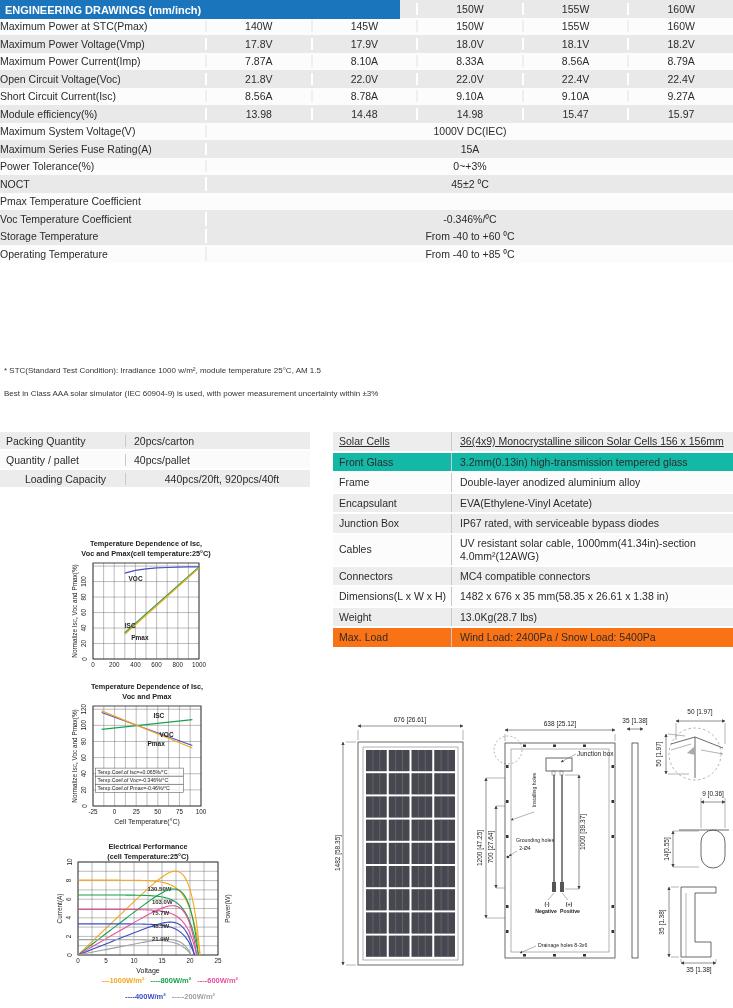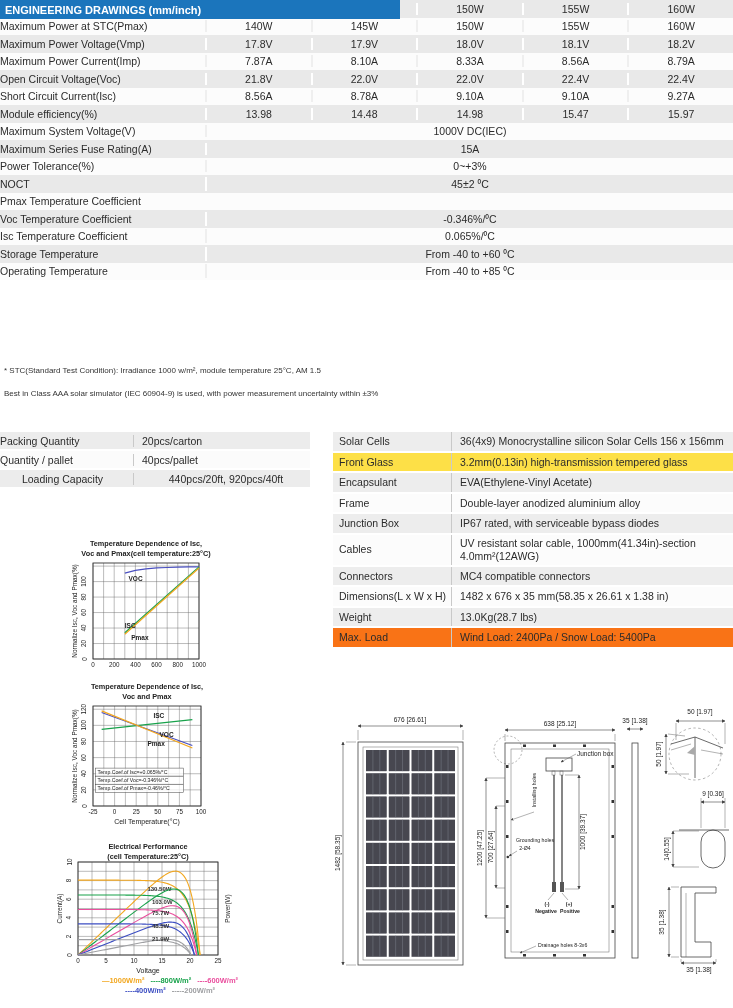--- a/index.html
+++ b/index.html
@@ -24,34 +24,34 @@
   .eval{flex:1;text-align:center;border-left:2px solid #fff;}
   .rw .eval{border-left-color:#efefef;}
   .evalm{flex:1;text-align:center;border-left:2px solid #fff;}
   .rw .evalm{border-left-color:#efefef;}
 
   .fn{position:absolute;left:4px;font-size:8px;color:#333;}
   #fn1{top:366px;} #fn2{top:389px;}
 
   #pack-table{position:absolute;left:0;top:432px;width:310px;}
   .prow{display:flex;height:19px;align-items:center;font-size:10.5px;border-bottom:2px solid #fff;box-sizing:border-box;}
-  .plab{width:125px;padding-left:0;box-sizing:border-box;}
-  .pval{flex:1;padding-left:8px;border-left:1px solid #c9c9c9;box-sizing:border-box;margin-left:8px;}
+  .plab{width:125px;padding-left:6px;box-sizing:border-box;}
+  .pval{flex:1;padding-left:8px;border-left:1px solid #c9c9c9;box-sizing:border-box;}
 
   #mech-table{position:absolute;left:333px;top:432px;width:400px;}
   .mrow{display:flex;align-items:center;font-size:10.5px;border-bottom:2px solid #fff;box-sizing:border-box;line-height:1.15;}
   .mlab{width:118px;padding-left:6px;box-sizing:border-box;}
   .mval{flex:1;padding:1px 4px 1px 8px;border-left:1px solid #c9c9c9;box-sizing:border-box;align-self:stretch;display:flex;align-items:center;}
 
   .chart{position:absolute;}
   #chart1{left:25px;top:537px;}
   #chart2{left:25px;top:680px;}
   #chart3{left:10px;top:840px;}
   #legend{position:absolute;left:20px;top:976px;width:300px;font-size:7.5px;font-weight:bold;
-        display:flex;flex-direction:column;align-items:center;gap:1px;}
+        display:flex;flex-direction:column;align-items:center;gap:7px;}
   #legend .lrow{display:flex;justify-content:center;}
   #legend span{margin:0 3px;white-space:nowrap;}
 
   #drawings{position:absolute;left:333px;top:690px;}
   .dline{stroke:#444;stroke-width:.8;fill:none;}
   .dthin{stroke:#666;stroke-width:.5;fill:none;}
   .ddim{stroke:#444;stroke-width:.6;fill:none;}
   .dtxt{font-size:6.5px;fill:#222;font-family:"Liberation Sans",sans-serif;}
   .dtxts{font-size:5.2px;fill:#222;font-family:"Liberation Sans",sans-serif;}
 </style>
@@ -137,24 +137,20 @@
         <div class="ecell elab">NOCT</div>
         <div class="ecell evalm">45±2 ⁰C</div>
       </div>
       <div class="erow rw">
         <div class="ecell elab">Pmax Temperature Coefficient</div>
       </div>
       <div class="erow rg">
         <div class="ecell elab">Voc Temperature Coefficient</div>
         <div class="ecell evalm">-0.346%/⁰C</div>
       </div>
-      <div class="erow rw">
-        <div class="ecell elab">Isc Temperature Coefficient</div>
-        <div class="ecell evalm">0.065%/⁰C</div>
-      </div>
       <div class="erow rg">
         <div class="ecell elab">Storage Temperature</div>
         <div class="ecell evalm">From -40 to +60 ⁰C</div>
       </div>
       <div class="erow rw">
         <div class="ecell elab">Operating Temperature</div>
         <div class="ecell evalm">From -40 to +85 ⁰C</div>
       </div>
     </div>
   <div class="fn" id="fn1">* STC(Standard Test Condition): Irradiance 1000 w/m², module temperature 25°C, AM 1.5</div>
@@ -171,35 +167,35 @@
         <div class="pval">40pcs/pallet</div>
       </div>
       <div class="prow" style="background: rgb(236, 236, 236); text-align: center;">
         <div class="plab">Loading Capacity</div>
         <div class="pval">440pcs/20ft, 920pcs/40ft</div>
       </div>
     </div>
 
   <div class="bar" id="bar-mech">MECHANICAL CHARACTERISTICS</div>
   <div id="mech-table">
-      <div class="mrow" style="background: rgb(237, 237, 237); min-height: 20.5px;">
+      <div class="mrow" style="background: rgb(237, 237, 237); min-height: 20.5px; text-decoration: underline;">
         <div class="mlab">Solar Cells</div>
         <div class="mval">36(4x9) Monocrystalline silicon Solar Cells 156 x 156mm</div>
       </div>
-      <div class="mrow" style="background: #fde047; min-height: 20.5px;">
+      <div class="mrow" style="background: #14b8a6; min-height: 20.5px;">
         <div class="mlab">Front Glass</div>
         <div class="mval">3.2mm(0.13in) high-transmission tempered glass</div>
+      </div>
+      <div class="mrow" style="background: rgb(252, 252, 252); min-height: 20.5px;">
+        <div class="mlab">Frame</div>
+        <div class="mval">Double-layer anodized aluminium alloy</div>
       </div>
       <div class="mrow" style="background: rgb(237, 237, 237); min-height: 20.5px;">
         <div class="mlab">Encapsulant</div>
         <div class="mval">EVA(Ethylene-Vinyl Acetate)</div>
-      </div>
-      <div class="mrow" style="background: rgb(252, 252, 252); min-height: 20.5px;">
-        <div class="mlab">Frame</div>
-        <div class="mval">Double-layer anodized aluminium alloy</div>
       </div>
       <div class="mrow" style="background: rgb(237, 237, 237); min-height: 20.5px;">
         <div class="mlab">Junction Box</div>
         <div class="mval">IP67 rated, with serviceable bypass diodes</div>
       </div>
       <div class="mrow" style="background: rgb(252, 252, 252); min-height: 32px;">
         <div class="mlab">Cables</div>
         <div class="mval">UV resistant solar cable, 1000mm(41.34in)-section 4.0mm²(12AWG)</div>
       </div>
       <div class="mrow" style="background: rgb(237, 237, 237); min-height: 20.5px;">

